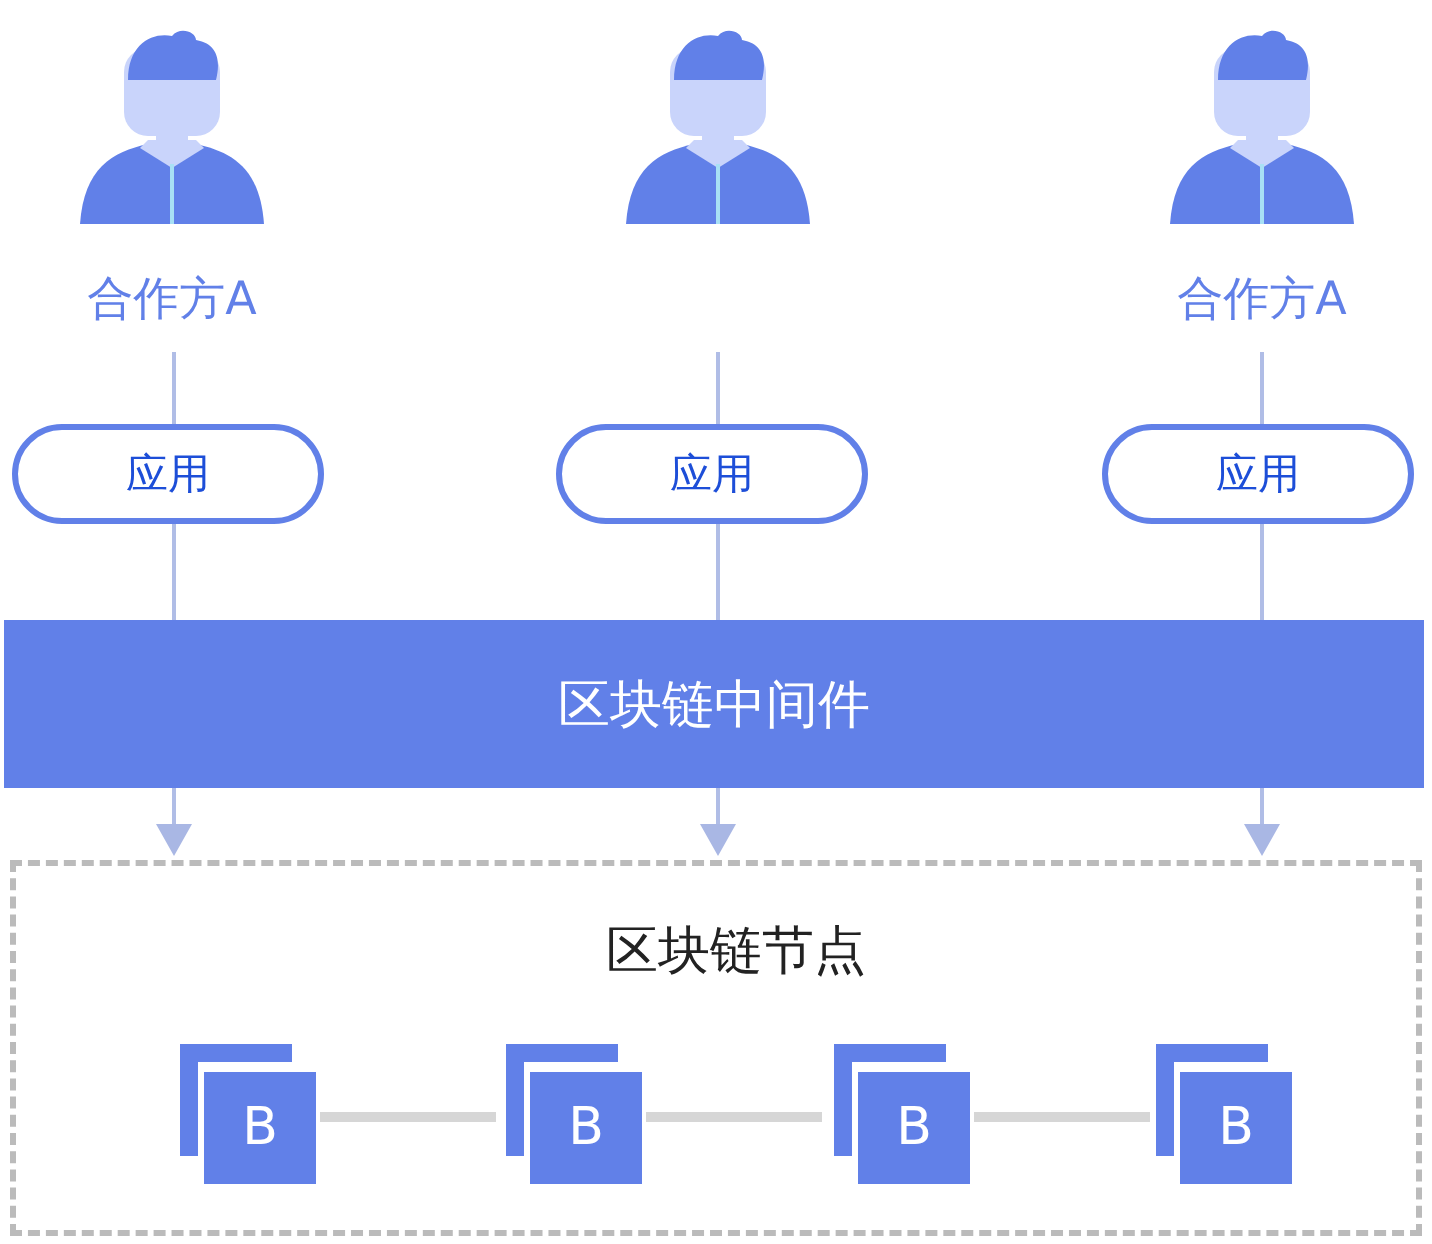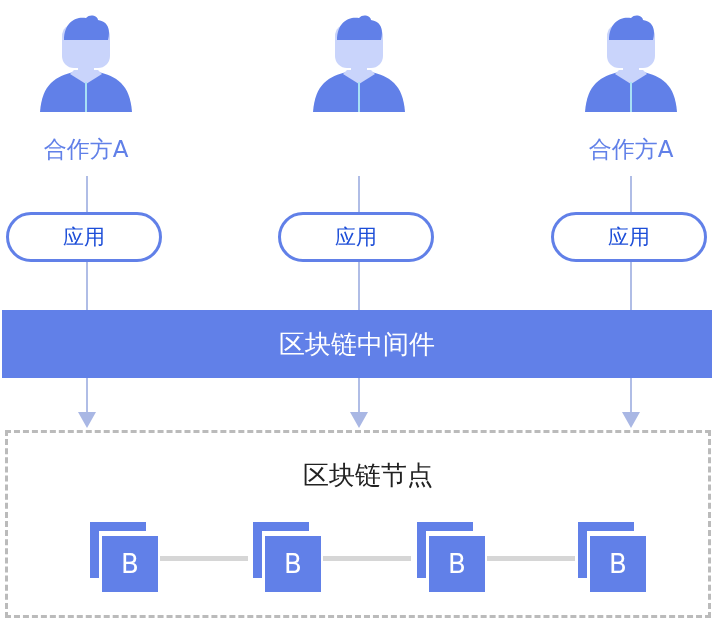--- a/index.html
+++ b/index.html
@@ -2,21 +2,21 @@
 <html><head>
 <meta charset="utf-8">
 <style>
   html, body { margin:0; padding:0; background:#ffffff; }
   body { width:716px; height:622px; position:relative; overflow:hidden; font-family:"DejaVu Sans", sans-serif; }
   .party { position:absolute; top:14px; width:110px; text-align:center; }
   .party svg { display:block; margin:0 auto; }
   .party-label { color:#6180e8; font-size:23px; margin-top:20px; white-space:nowrap; }
   .vline { position:absolute; width:2px; background:#b0bde6; }
   .app { position:absolute; top:212px; width:156px; height:50px; border:3px solid #6180e8; border-radius:28px; box-sizing:border-box; background:#fff; display:flex; align-items:center; justify-content:center; font-size:21px; color:#1d4ed8; }
-  .middleware { position:absolute; left:2px; top:310px; width:710px; height:68px; background:#6180e8; color:#fff; display:flex; align-items:center; justify-content:center; font-size:26px; }
+  .middleware { position:absolute; left:2px; top:310px; width:710px; height:84px; background:#6180e8; color:#fff; display:flex; align-items:center; justify-content:center; font-size:26px; }
   .arrow { position:absolute; width:0; height:0; border-left:9px solid transparent; border-right:9px solid transparent; border-top:16px solid #a9b7e4; }
   .nodebox { position:absolute; left:5px; top:430px; width:706px; height:188px; border:3px dashed #bbbbbb; box-sizing:border-box; }
   .node-title { position:absolute; top:458px; left:0; width:688px; text-align:center; font-size:26px; color:#222;margin-left:24px; }
   .block { position:absolute; top:522px; width:70px; height:70px; }
   .block .back { position:absolute; left:0; top:0; width:56px; height:56px; border-left:9px solid #6180e8; border-top:9px solid #6180e8; box-sizing:border-box; }
   .block .front { position:absolute; left:12px; top:14px; width:56px; height:56px; background:#6180e8; color:#fff; font-size:26px; display:flex; align-items:center; justify-content:center; }
   .link { position:absolute; top:556px; height:5px; background:#d6d6d6; }
 </style>
 </head>
 <body>

